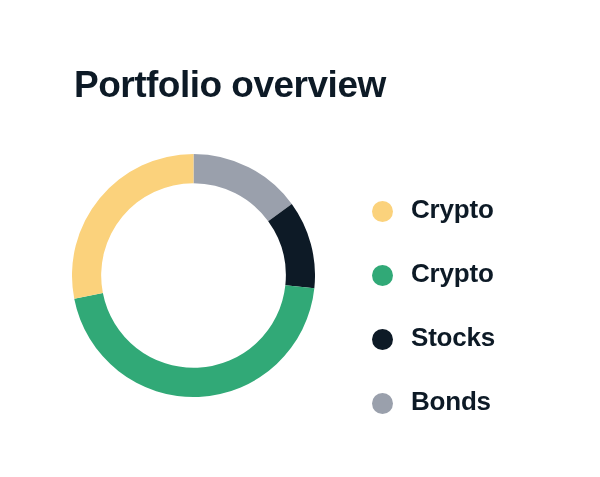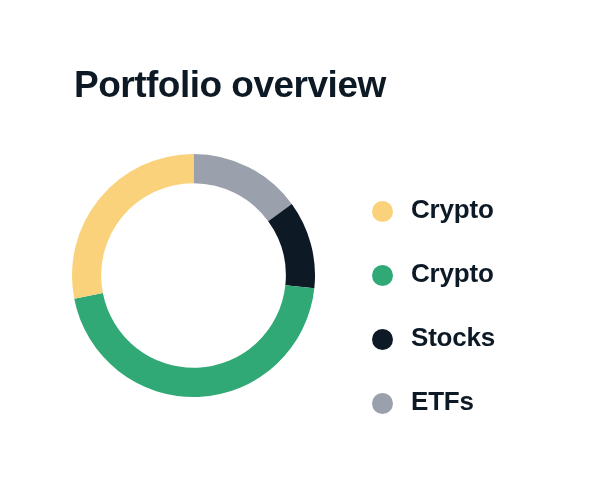--- a/index.html
+++ b/index.html
@@ -102,17 +102,17 @@
       <div class="legend-row">
         <span class="legend-swatch" style="background: rgb(49, 169, 119);"></span>
         <span class="legend-label">Crypto</span>
       </div>
       <div class="legend-row">
         <span class="legend-swatch" style="background: rgb(13, 26, 38);"></span>
         <span class="legend-label">Stocks</span>
       </div>
       <div class="legend-row">
         <span class="legend-swatch" style="background: rgb(154, 160, 172);"></span>
-        <span class="legend-label">ETFs</span>
+        <span class="legend-label">Bonds</span>
       </div>
     </div>
 
 </div>
 
 </body></html>

